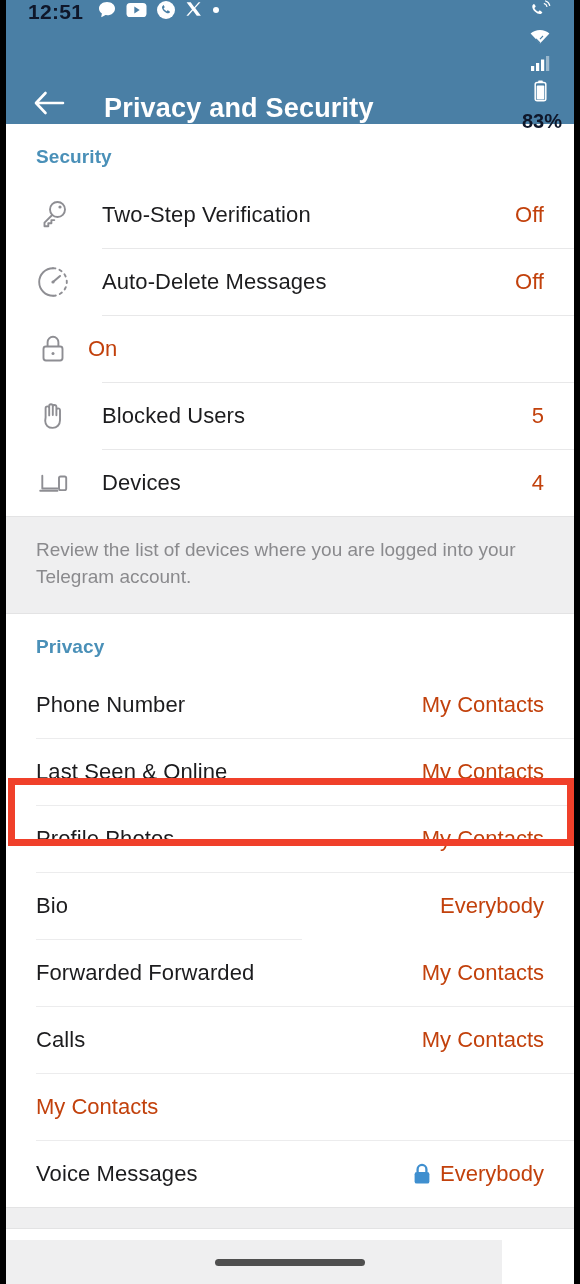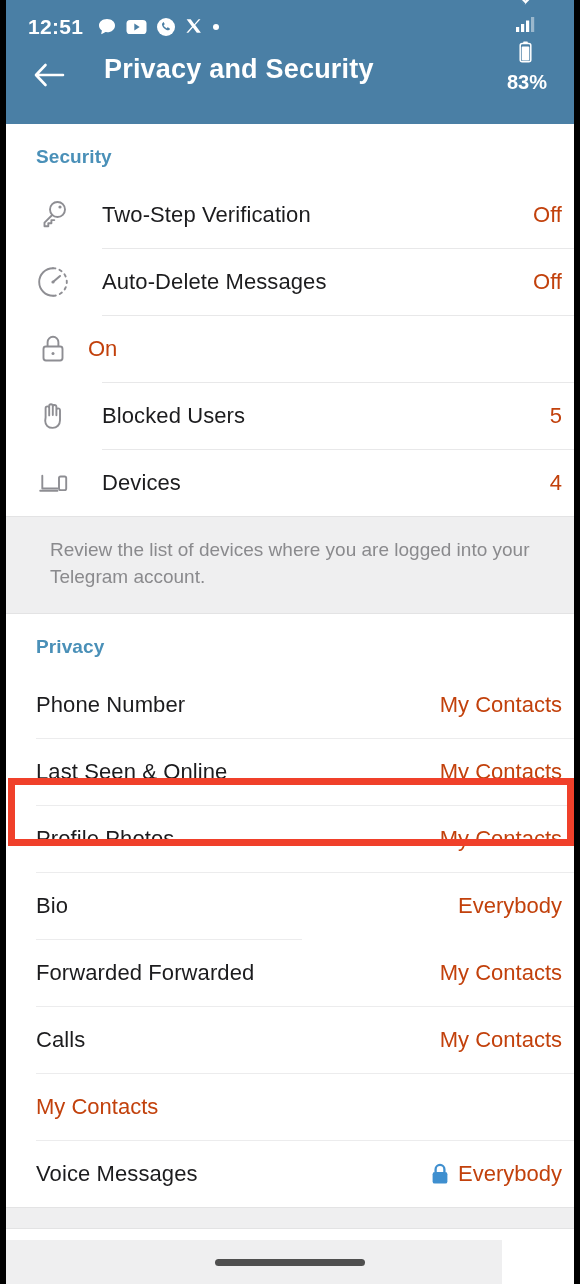--- a/index.html
+++ b/index.html
@@ -15,38 +15,38 @@
     background:#ffffff;
     overflow:hidden;
     border-left:6px solid #000;
     border-right:6px solid #000;
   }
 
   
   .statusbar{
     height:54px;
     background:#4a7fa5;
-    display:flex; align-items:center;
-    padding:0 27px 0 22px;
-    color:#ffffff;
+    display:flex; align-items:flex-start;
+    padding:0 12px 0 22px;
+    color:#0f172a;
   }
   .sb-time{
     font-size:21px; font-weight:700; letter-spacing:.3px;
     margin-right:14px;
   }
   .sb-left-icons{ display:flex; align-items:center; gap:9px; flex:1; }
   .sb-right-icons{ display:flex; align-items:center; gap:8px;flex-direction:column; }
   .sb-ico{ display:block; }
   .sb-batt-pct{ font-size:20px; font-weight:700; margin-left:3px; }
 
   
   .appbar{
     height:70px;
     background:#4a7fa5;
-    display:flex; align-items:flex-start;
+    display:flex; align-items:flex-end;
     padding:0 22px;
     color:#fff;
   }
   .back-btn{
     width:42px; height:42px;
     display:flex; align-items:center; justify-content:center;
     margin-right:34px;
     cursor:pointer;
   }
   .appbar-title{
@@ -64,30 +64,30 @@
   }
   .gap{
     background:#efeff0;
     border-top:1px solid #e3e3e4;
     border-bottom:1px solid #e3e3e4;
   }
   .gap-note{
     color:#8a8a8d;
     font-size:19px;
     line-height:1.42;
-    padding:20px 30px 22px 44px;
+    padding:20px 30px 22px 30px;
   }
   .gap-plain{ height:22px; background:#efeff0;
               border-top:1px solid #e3e3e4; border-bottom:1px solid #e3e3e4; }
 
   
   .row{
     display:flex; align-items:center;
     min-height:66px;
-    padding:0 12px 0 30px;
+    padding:0 30px 0 30px;
     position:relative;
     background:#fff;
     cursor:pointer;
   }
   .row .ico{
     width:52px; min-width:52px;
     display:flex; align-items:center; justify-content:flex-start;
   }
   .row .label{
     flex:1;

